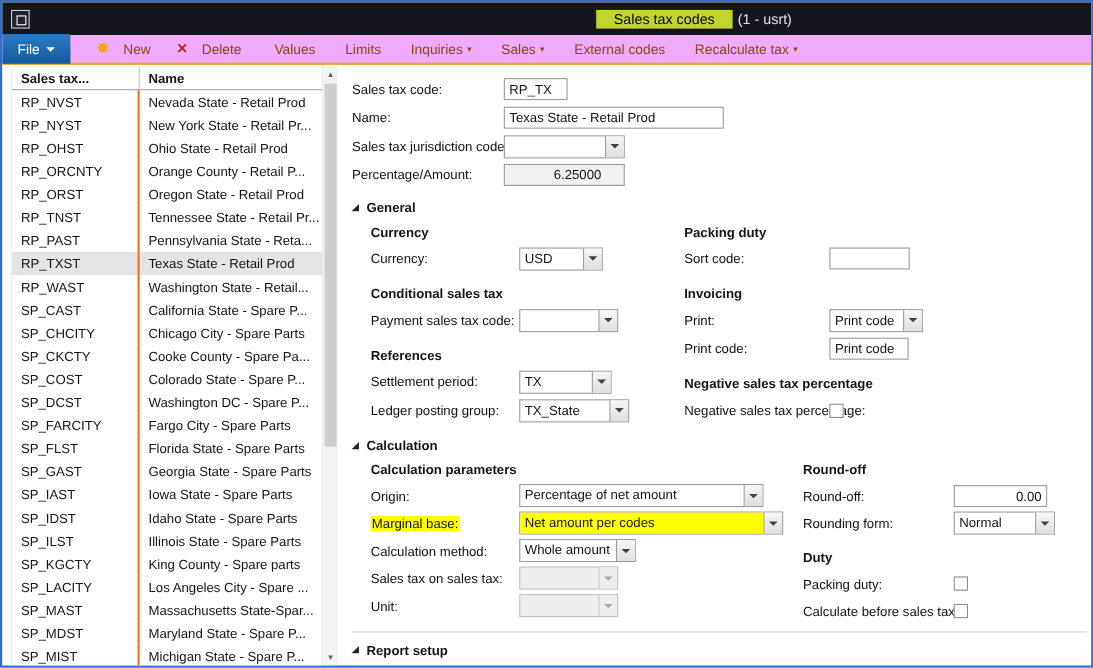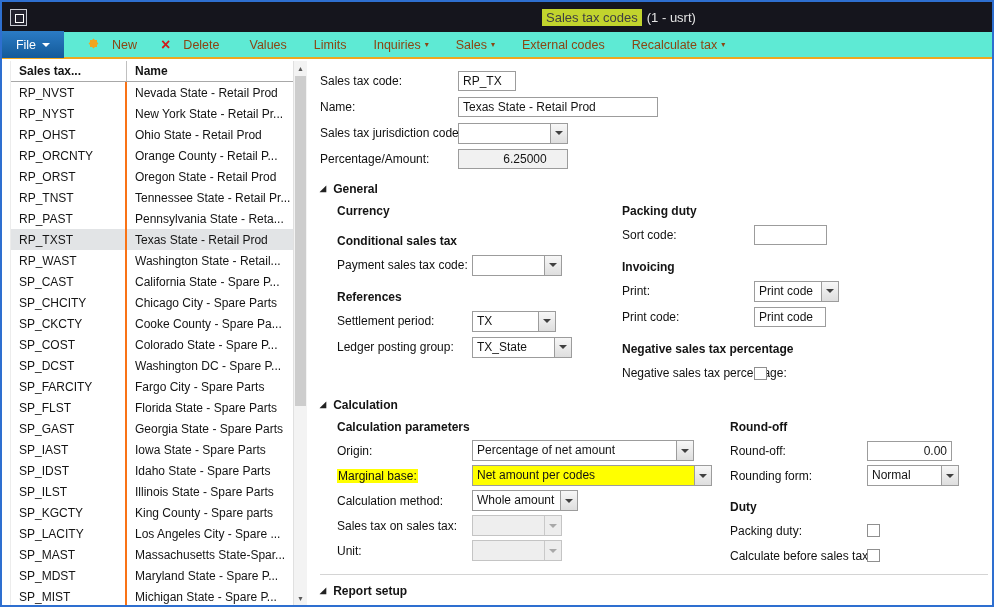--- a/index.html
+++ b/index.html
@@ -7,24 +7,24 @@
   body {
     width:994px; height:607px; position:relative; overflow:hidden;
     background:#ffffff; border:2px solid #2e6fd0;
     font-family:"Liberation Sans", sans-serif; font-size:12px; color:#141414;
   }
   
   .titlebar { position:absolute; top:0; left:0; right:0; height:30px; background:#15151d; display:flex; align-items:center; }
   .app-icon { width:17px; height:17px; margin-left:8px; border:1px solid #c9ccd4; background:#23232e; position:relative; }
   .app-icon::after { content:""; position:absolute; left:4px; top:4px; width:7px; height:7px; border:1px solid #ffffff; }
   .title { position:absolute; left:540px; top:0; height:30px; display:flex; align-items:center; font-size:13px; }
-  .title-hl { background:#c2d42d; color:#404040; padding:1px 4px; }
+  .title-hl { background:#c2d42d; color:#000000; padding:1px 16px; }
   .title-rest { color:#e5e5e5; margin-left:5px; }
   
-  .toolbar { position:absolute; top:30px; left:0; right:0; height:27px; background:#5eead4; border-bottom:2px solid #f0a71f; display:flex; align-items:center; }
+  .toolbar { position:absolute; top:30px; left:0; right:0; height:27px; background:#f0abfc; border-bottom:2px solid #f0a71f; display:flex; align-items:center; }
   .file-btn { width:62px; height:27px; background:linear-gradient(#2b7bc4,#135a9a); color:#fff; display:flex; align-items:center; justify-content:center; gap:6px; font-size:12.5px; }
   .file-caret { width:0; height:0; border-left:4px solid transparent; border-right:4px solid transparent; border-top:4px solid #ffffff; }
   .tb-btn { display:flex; align-items:flex-start; gap:13px; margin-left:24px; color:#8b4513; font-size:12.5px; cursor:default; }
   .star-icon { position:relative; width:11px; height:11px; }
   .star-icon::before, .star-icon::after { content:""; position:absolute; left:2px; top:2px; right:2px; bottom:2px; background:#f2a51e; }
   .star-icon::after { transform:rotate(45deg); }
   .x-icon { color:#d11a1a; font-weight:bold; font-size:16px; line-height:14px; }
   .menu-items { display:flex; margin-left:30px; gap:27px; color:#8b4513; font-size:12.5px; }
   .menu-item { display:flex; align-items:center; cursor:default; }
   .mcaret { font-size:8px; margin-left:4px; }
@@ -267,20 +267,29 @@
   </div>
 
   <div class="section">
     <div class="section-hdr mt6">
       <span class="tri">◢</span>
       <span>General</span>
     </div>
     <div class="cols">
       <div class="colL">
         <div class="group-hdr">Currency</div>
+        <div class="frow">
+          <span class="lbl lw135">Currency:</span>
+          <div class="combo w76">
+            <span class="combo-text">USD</span>
+            <span class="combo-btn">
+                <span class="combo-arrow"></span>
+              </span>
+          </div>
+        </div>
         <div class="ggap"></div>
         <div class="group-hdr">Conditional sales tax</div>
         <div class="frow">
           <span class="lbl lw135">Payment sales tax code:</span>
           <div class="combo w90">
             <span class="combo-text"></span>
             <span class="combo-btn">
                 <span class="combo-arrow"></span>
               </span>
           </div>

